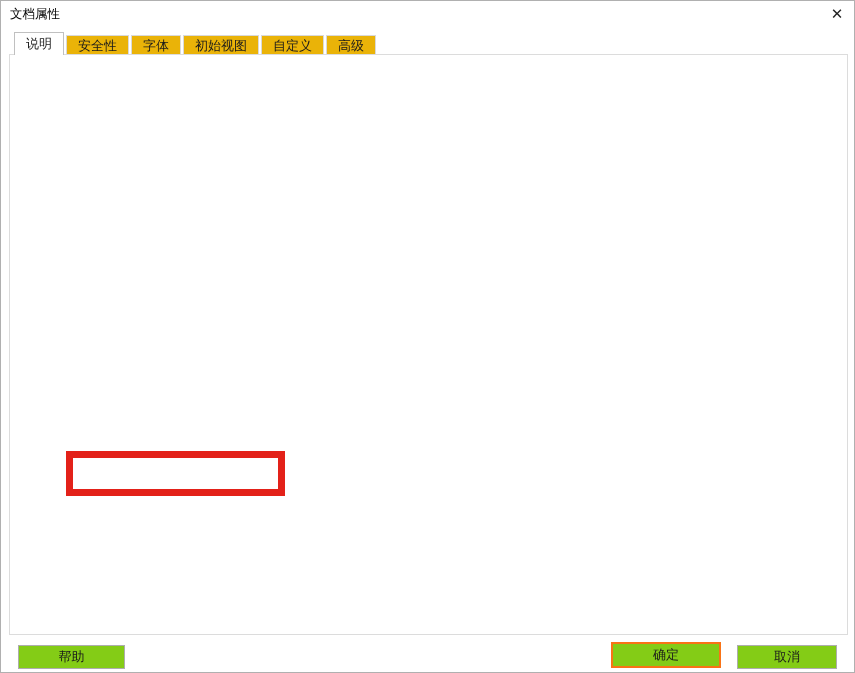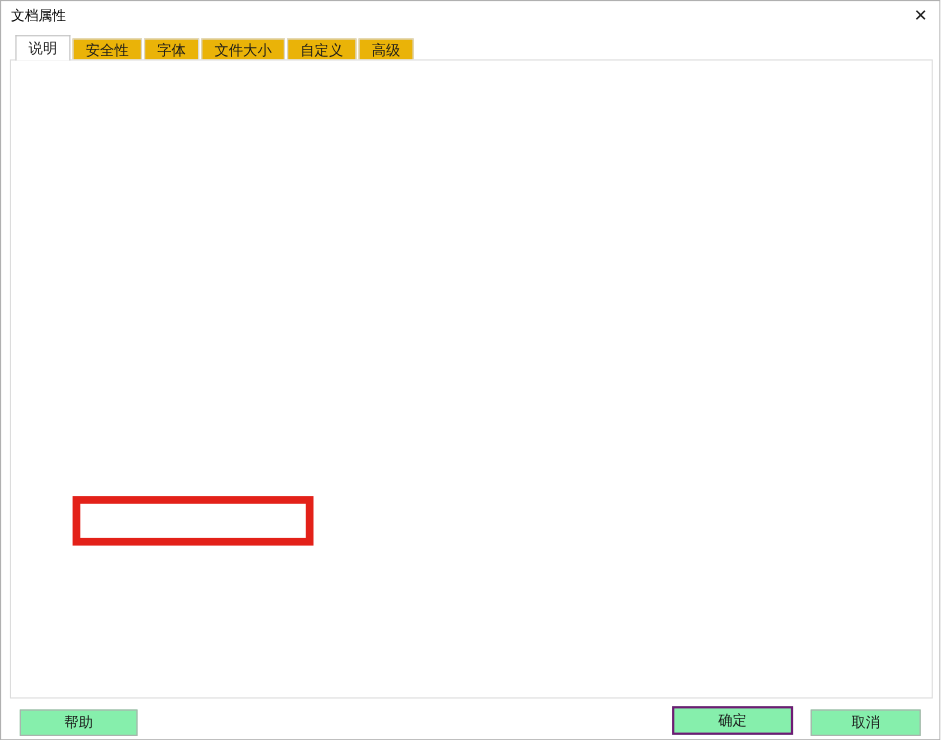--- a/index.html
+++ b/index.html
@@ -82,28 +82,28 @@
     font-size: 13px;
     padding: 1px 3px;
     line-height: 17px;
   }
   input.textbox { width: 690px; }
   .selected-text { background: #a9d3f2; padding: 0 1px; }
   textarea.textbox { resize: none; font-family: inherit; }
 
   .win-btn {
     position: absolute;
-    background: #86efac;
+    background: #84cc16;
     border: 1px solid #adadad;
     font-family: inherit; font-size: 13px; color: #1b1b1b;
     display: flex; align-items: center; justify-content: center;
     cursor: pointer;
   }
   .win-btn.default-focus {
-    border: 2px solid #701a75;
+    border: 2px solid #f97316;
   }
   
   .red-annotation {
     position: absolute;
     left: 65px; top: 450px;
     width: 219px; height: 45px;
     border: 7px solid #e32119;
     z-index: 5;
     pointer-events: none;
   }
@@ -113,21 +113,21 @@
 
 <div id="dialog">
 
   <div class="titlebar-text">文档属性</div>
   <div class="close-btn">✕</div>
 
   <div class="tabstrip">
     <div class="tab active">说明</div>
     <div class="tab">安全性</div>
     <div class="tab">字体</div>
-    <div class="tab">文件大小</div>
+    <div class="tab">初始视图</div>
     <div class="tab">自定义</div>
     <div class="tab">高级</div>
   </div>
 
   <div class="tabpanel"></div>
 
   <div class="groupbox gb-desc">
     <span class="groupbox-label">说明</span>
   </div>
 

